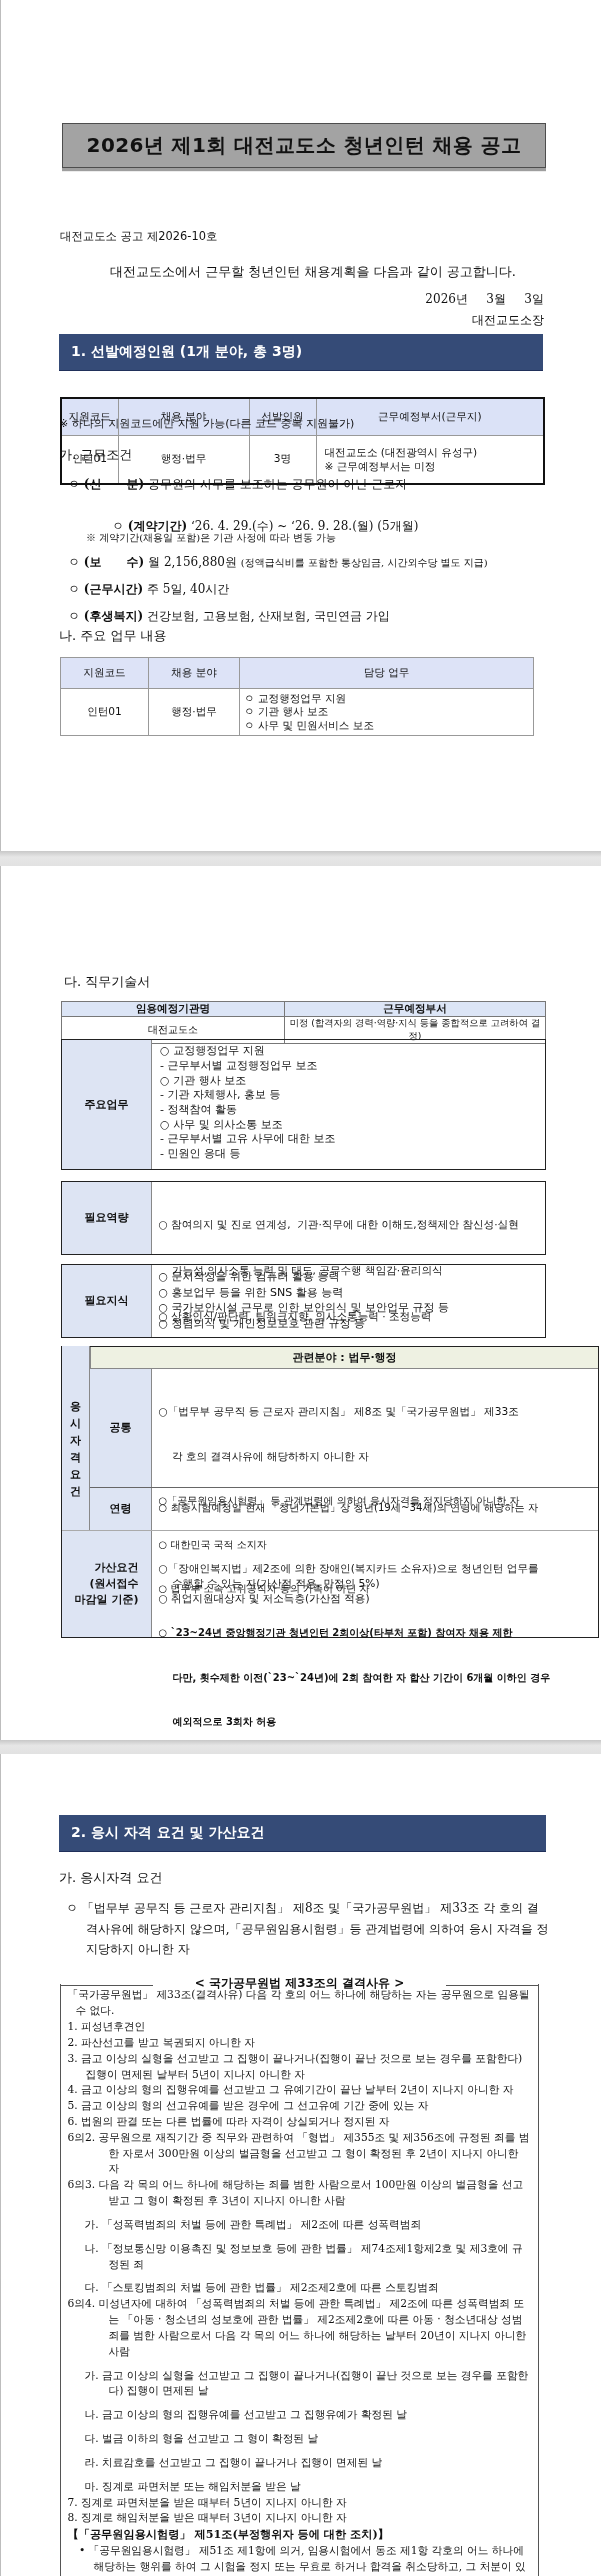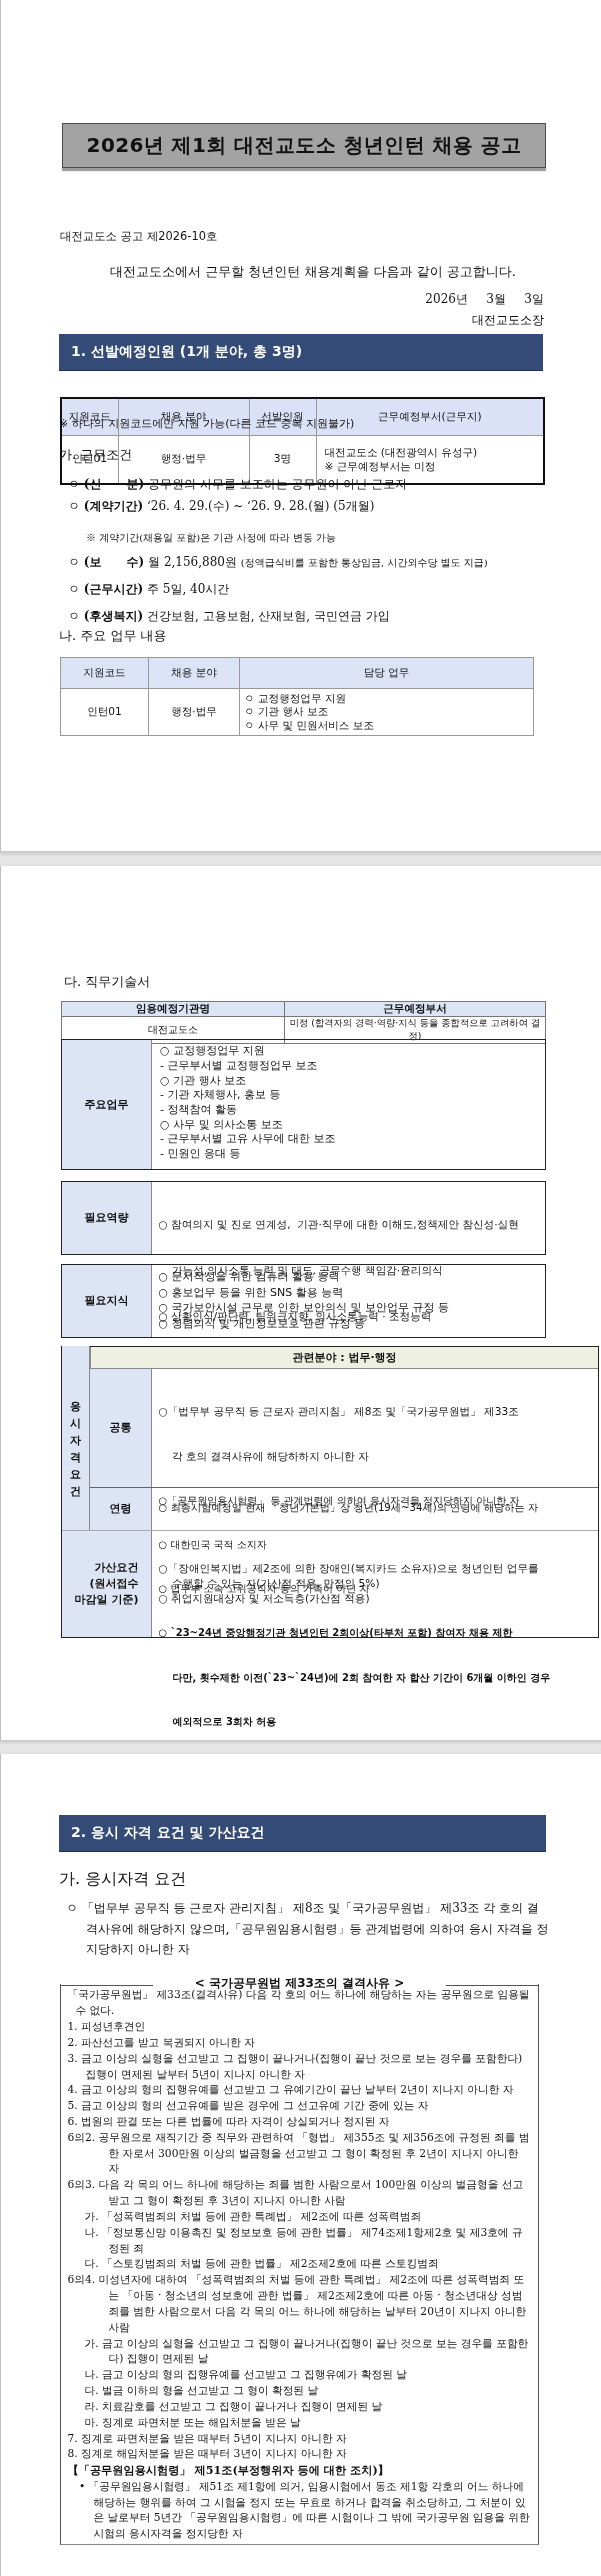--- a/index.html
+++ b/index.html
@@ -44,29 +44,29 @@
   .qual .fieldhdr { margin-left: 28px; background: #eef1e2; border-bottom: 0.8px solid #888; border-left: 0.8px solid #888; text-align: center; font-weight: bold; height: 22px; line-height: 22px; }
   .qual .row { display: flex; }
   .qual .outer { width: 28px; background: #dde4f3; border-right: 0.8px solid #888; display: flex; align-items: center; justify-content: center; font-weight: bold; line-height: 1.55; text-align: center; }
   .qual .inner-lab { width: 62px; background: #dde4f3; border-right: 0.8px solid #888; display: flex; align-items: center; justify-content: center; font-weight: bold; }
   .qual .cnt { flex: 1; padding: 4.9px 6.5px; line-height: 1.45; }
   .qual .bold { font-weight: bold; }
   .qual .bonus-lab { width: 90px; background: #dde4f3; border-right: 0.8px solid #888; display: flex; align-items: center; justify-content: center; font-weight: bold; text-align: right; line-height: 1.45; }
 
   
   .sec2 { left: 58px; top: 61px; width: 487px; height: 37px; }
-  .p3-sub { left: 58px; top: 115px; font-size: 16px; }
+  .p3-sub { left: 58px; top: 115px; font-size: 13px; }
   .p3-bullet { left: 65px; top: 144px; width: 483px; font-size: 12px; line-height: 1.7; }
   .p3-bullet .hang { padding-left: 20px; text-indent: -20px; }
   .disq { left: 59px; width: 479px; border: 0.8px solid #555; border-top: none; font-size: 10.7px; line-height: 1.48; padding: 3.2px 6.5px 1.6px 6.5px; }
   .disq-title { left: 59px; width: 479px; font-size: 12px; font-weight: bold; text-align: center; }
   .disq-title .line { position: absolute; top: 9.7px; height: 0.8px; background: #555; }
   .disq .hang1 { padding-left: 18px; text-indent: -18px; }
   .disq .hang2 { padding-left: 41px; text-indent: -41px; }
-  .disq .hang3 { padding-left: 41px; text-indent: -24px; }
+  .disq .hang3 { padding-left: 41px; text-indent: -24px; margin-top: 8px; }
   .disq .bulletp { padding-left: 26px; text-indent: -14.6px; }
 </style>
 </head>
 <body>
 
 <div class="sheet" style="height:851px;">
   <div class="abs title-box">2026년 제1회 대전교도소 청년인턴 채용 공고</div>
 
   <div class="abs notice-no" style="top:229px;">대전교도소 공고 제2026-10호</div>
   <div class="abs intro serif" style="top:263px;">대전교도소에서 근무할 청년인턴 채용계획을 다음과 같이 공고합니다.</div>
@@ -98,21 +98,21 @@
     </table>
 
   <div class="abs note" style="left:58px; top:416px;">※ 하나의 지원코드에만 지원 가능(다른 코드 중복 지원불가)</div>
 
   <div class="abs h-sub serif" style="left:58px; top:446px;">가. 근무조건</div>
 
   <div class="abs cond serif" style="top:476px;text-align:right;">
     <span>ㅇ </span><b style="white-space:pre;">(신      분)</b>
     <span>공무원의 사무를 보조하는 공무원이 아닌 근로자</span>
   </div>
-  <div class="abs cond serif" style="top:498px;">
+  <div class="abs cond serif" style="top:518px;margin-left:44px;">
     <span>ㅇ </span><b>(계약기간)</b>
     <span>‘26. 4. 29.(수) ~ ‘26. 9. 28.(월) (5개월)</span>
   </div>
   <div class="abs serif" style="left:85px; top:531px; font-size:10px;">※ 계약기간(채용일 포함)은 기관 사정에 따라 변동 가능</div>
   <div class="abs cond serif" style="top:554px;">
     <span>ㅇ </span><b style="white-space:pre;">(보      수)</b>
     <span>월 2,156,880원</span>
     <span class="small">(정액급식비를 포함한 통상임금, 시간외수당 별도 지급)</span>
   </div>
   <div class="abs cond serif" style="top:581px;">

